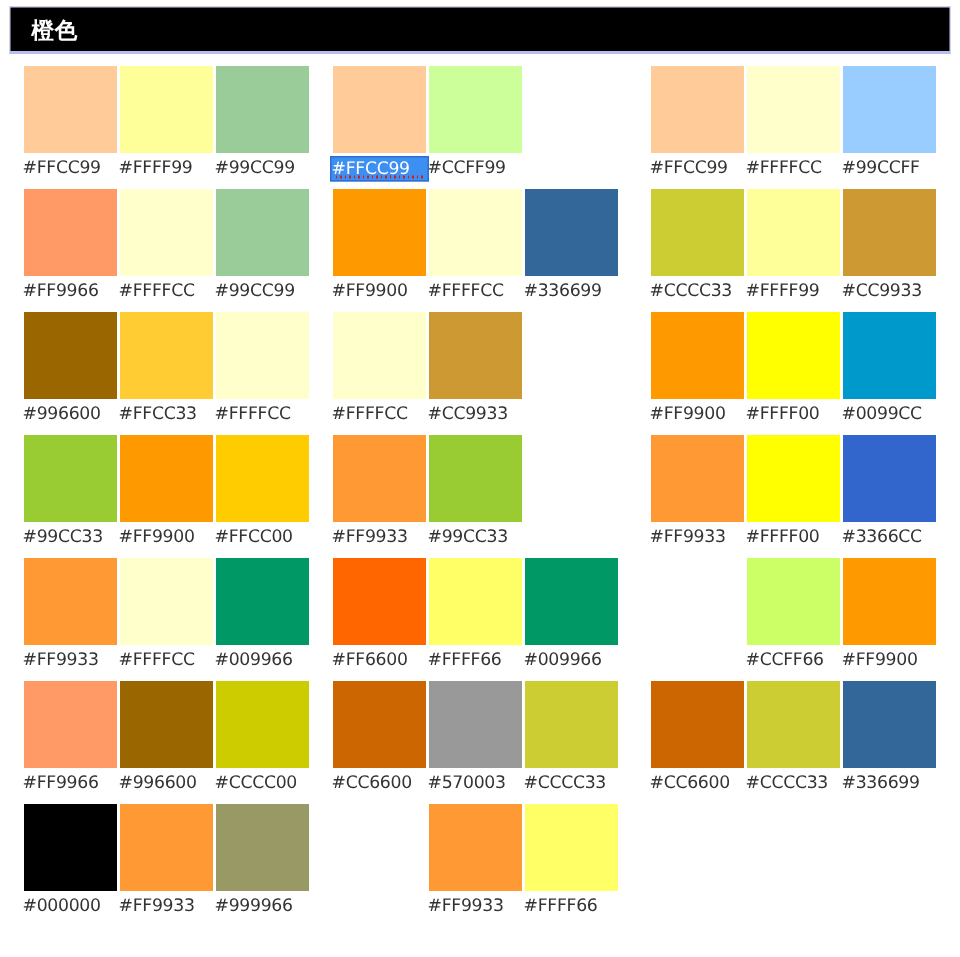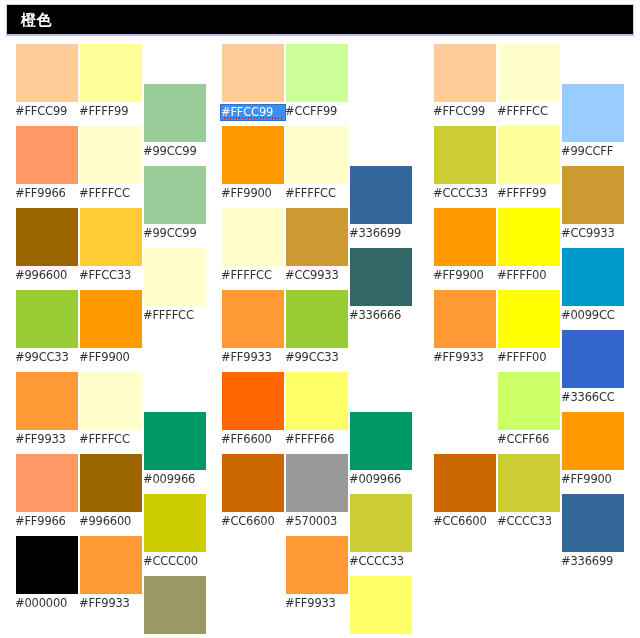--- a/index.html
+++ b/index.html
@@ -64,21 +64,21 @@
     height: 82px;
   }
   .swatch-cell {
     position: absolute;
     top: 0;
     width: 62px;
     height: 58px;
   }
   .swatch-cell.c0 { left: 0px; }
   .swatch-cell.c1 { left: 64px; }
-  .swatch-cell.c2 { left: 128px; margin-top: 40px; }
+  .swatch-cell.c2 { left: 128px; }
 
   .swatch-chip {
     display: block;
     width: 62px;
     height: 58px;
   }
   .swatch-label {
     position: absolute;
     left: -1px;
     top: 60px;
@@ -166,20 +166,24 @@
       </div>
       <div class="palette-row" style="top: 246px; position: absolute;">
         <div class="swatch-cell c0">
           <div class="swatch-chip" style="background: rgb(153, 204, 51);"></div>
           <div class="swatch-label">#99CC33</div>
         </div>
         <div class="swatch-cell c1">
           <div class="swatch-chip" style="background: rgb(255, 153, 0);"></div>
           <div class="swatch-label">#FF9900</div>
         </div>
+        <div class="swatch-cell c2">
+          <div class="swatch-chip" style="background: rgb(255, 204, 0);"></div>
+          <div class="swatch-label">#FFCC00</div>
+        </div>
       </div>
       <div class="palette-row" style="top: 328px; position: absolute;">
         <div class="swatch-cell c0">
           <div class="swatch-chip" style="background: rgb(255, 153, 51);"></div>
           <div class="swatch-label">#FF9933</div>
         </div>
         <div class="swatch-cell c1">
           <div class="swatch-chip" style="background: rgb(255, 255, 204);"></div>
           <div class="swatch-label">#FFFFCC</div>
         </div>
@@ -244,24 +248,20 @@
       </div>
       <div class="palette-row" style="top: 164px; position: absolute;">
         <div class="swatch-cell c0">
           <div class="swatch-chip" style="background: rgb(255, 255, 204);"></div>
           <div class="swatch-label">#FFFFCC</div>
         </div>
         <div class="swatch-cell c1">
           <div class="swatch-chip" style="background: rgb(204, 153, 51);"></div>
           <div class="swatch-label">#CC9933</div>
         </div>
-        <div class="swatch-cell c2">
-          <div class="swatch-chip" style="background: rgb(51, 102, 102);"></div>
-          <div class="swatch-label">#336666</div>
-        </div>
       </div>
       <div class="palette-row" style="top: 246px; position: absolute;">
         <div class="swatch-cell c0">
           <div class="swatch-chip" style="background: rgb(255, 153, 51);"></div>
           <div class="swatch-label">#FF9933</div>
         </div>
         <div class="swatch-cell c1">
           <div class="swatch-chip" style="background: rgb(153, 204, 51);"></div>
           <div class="swatch-label">#99CC33</div>
         </div>

